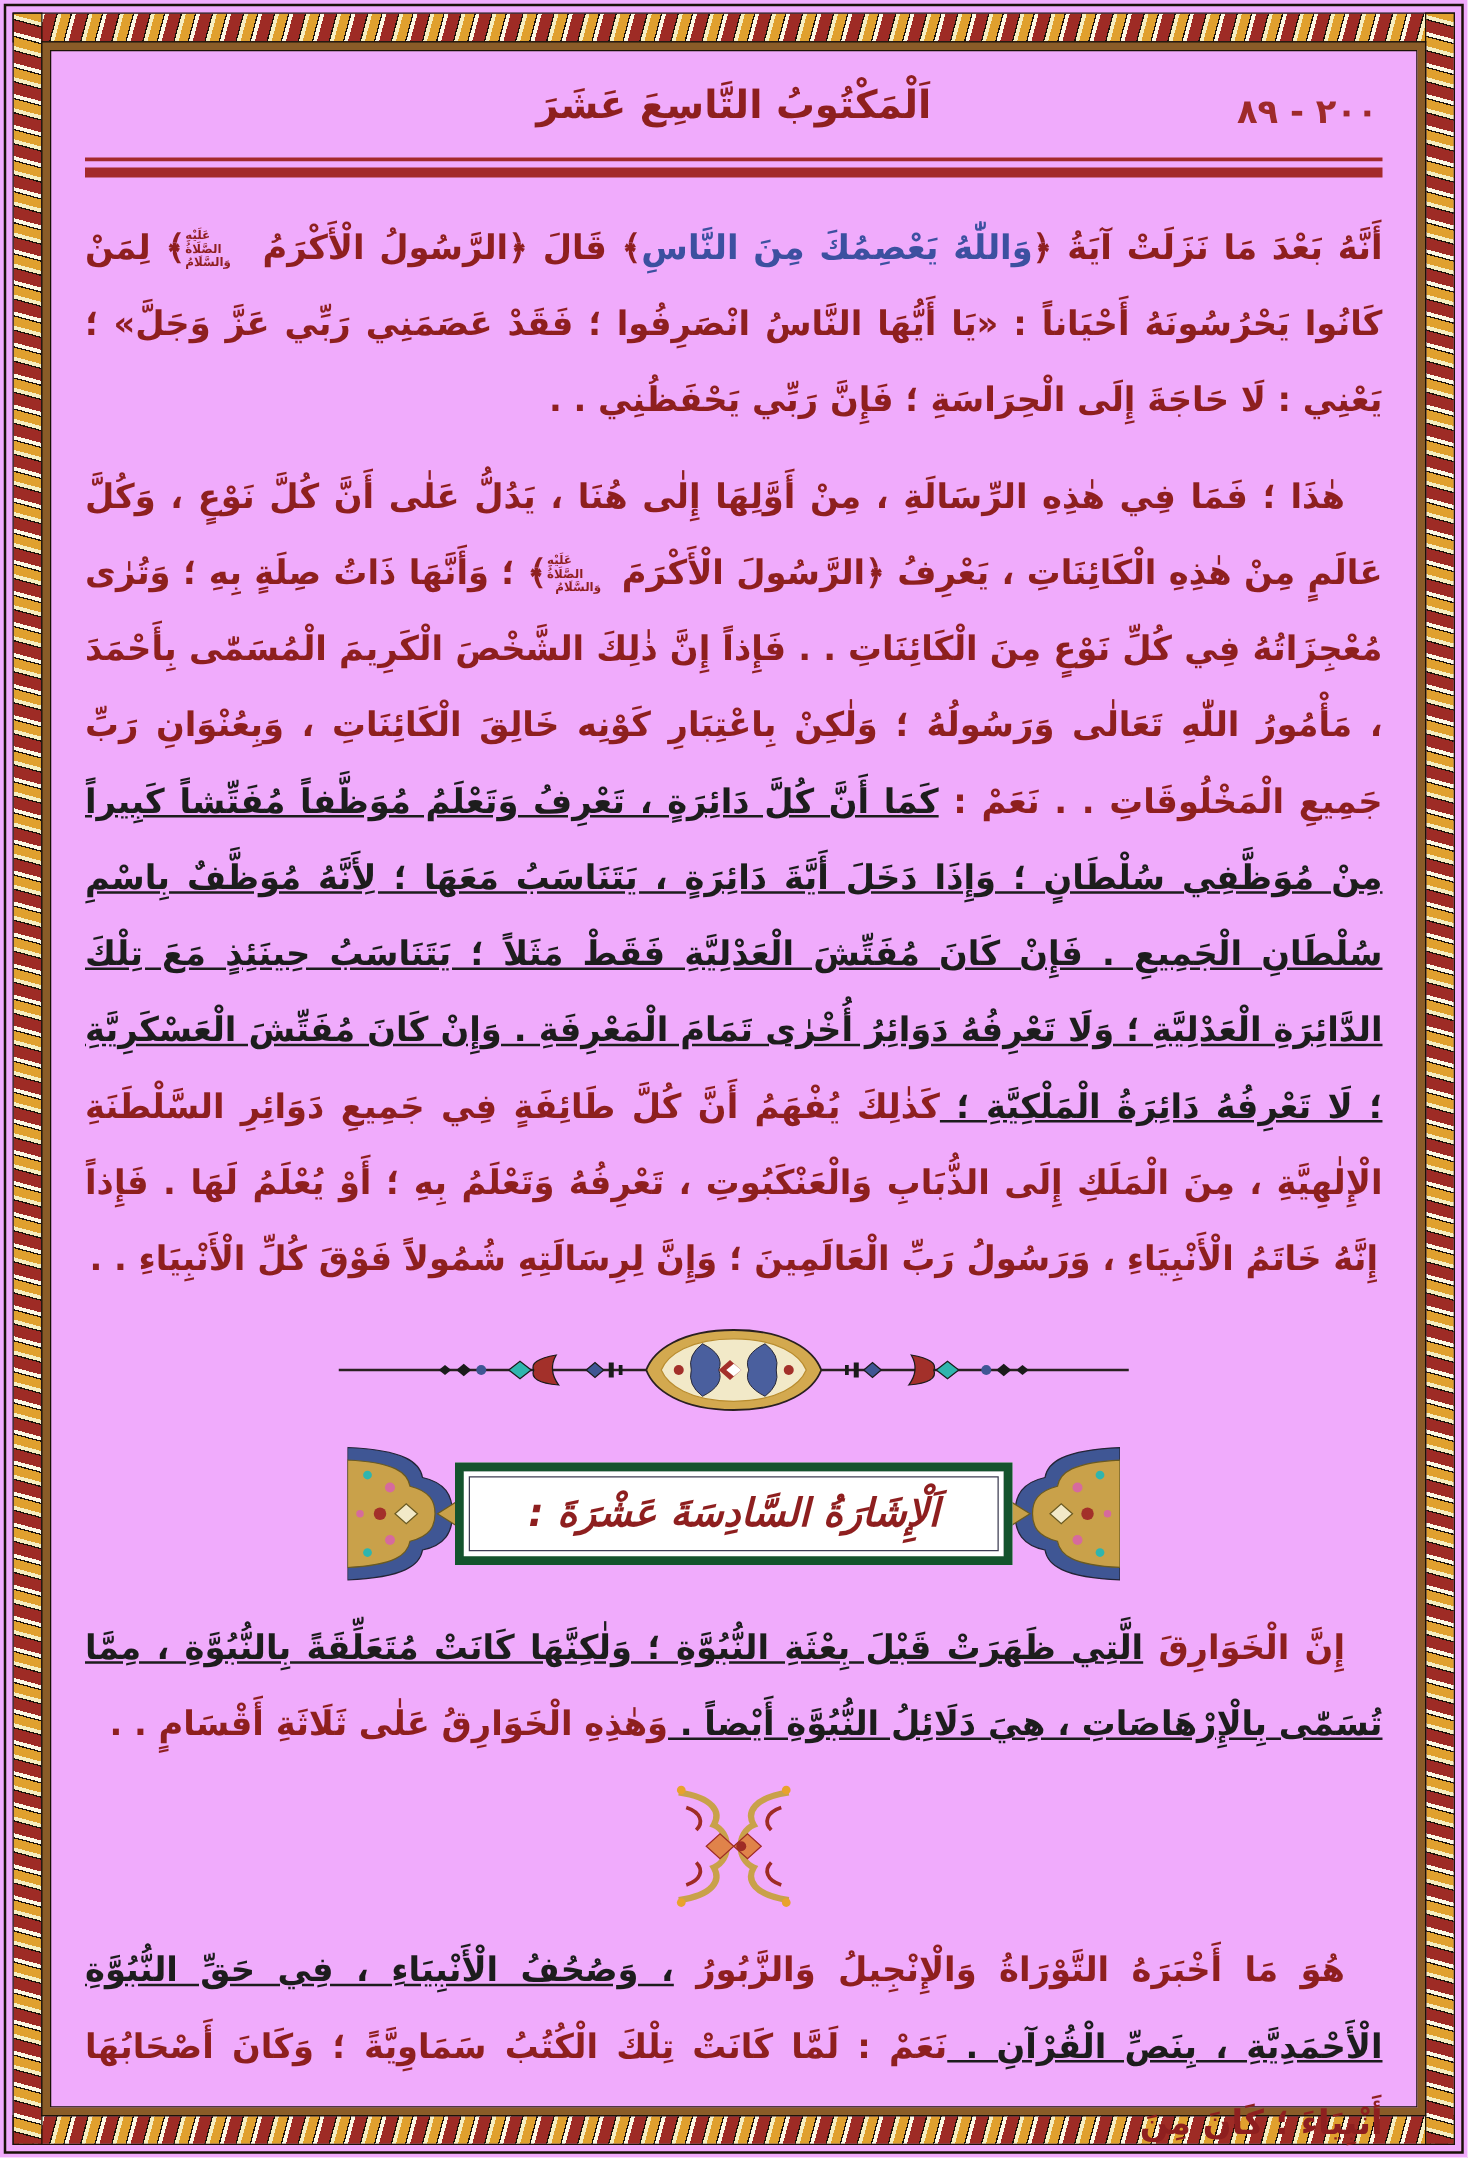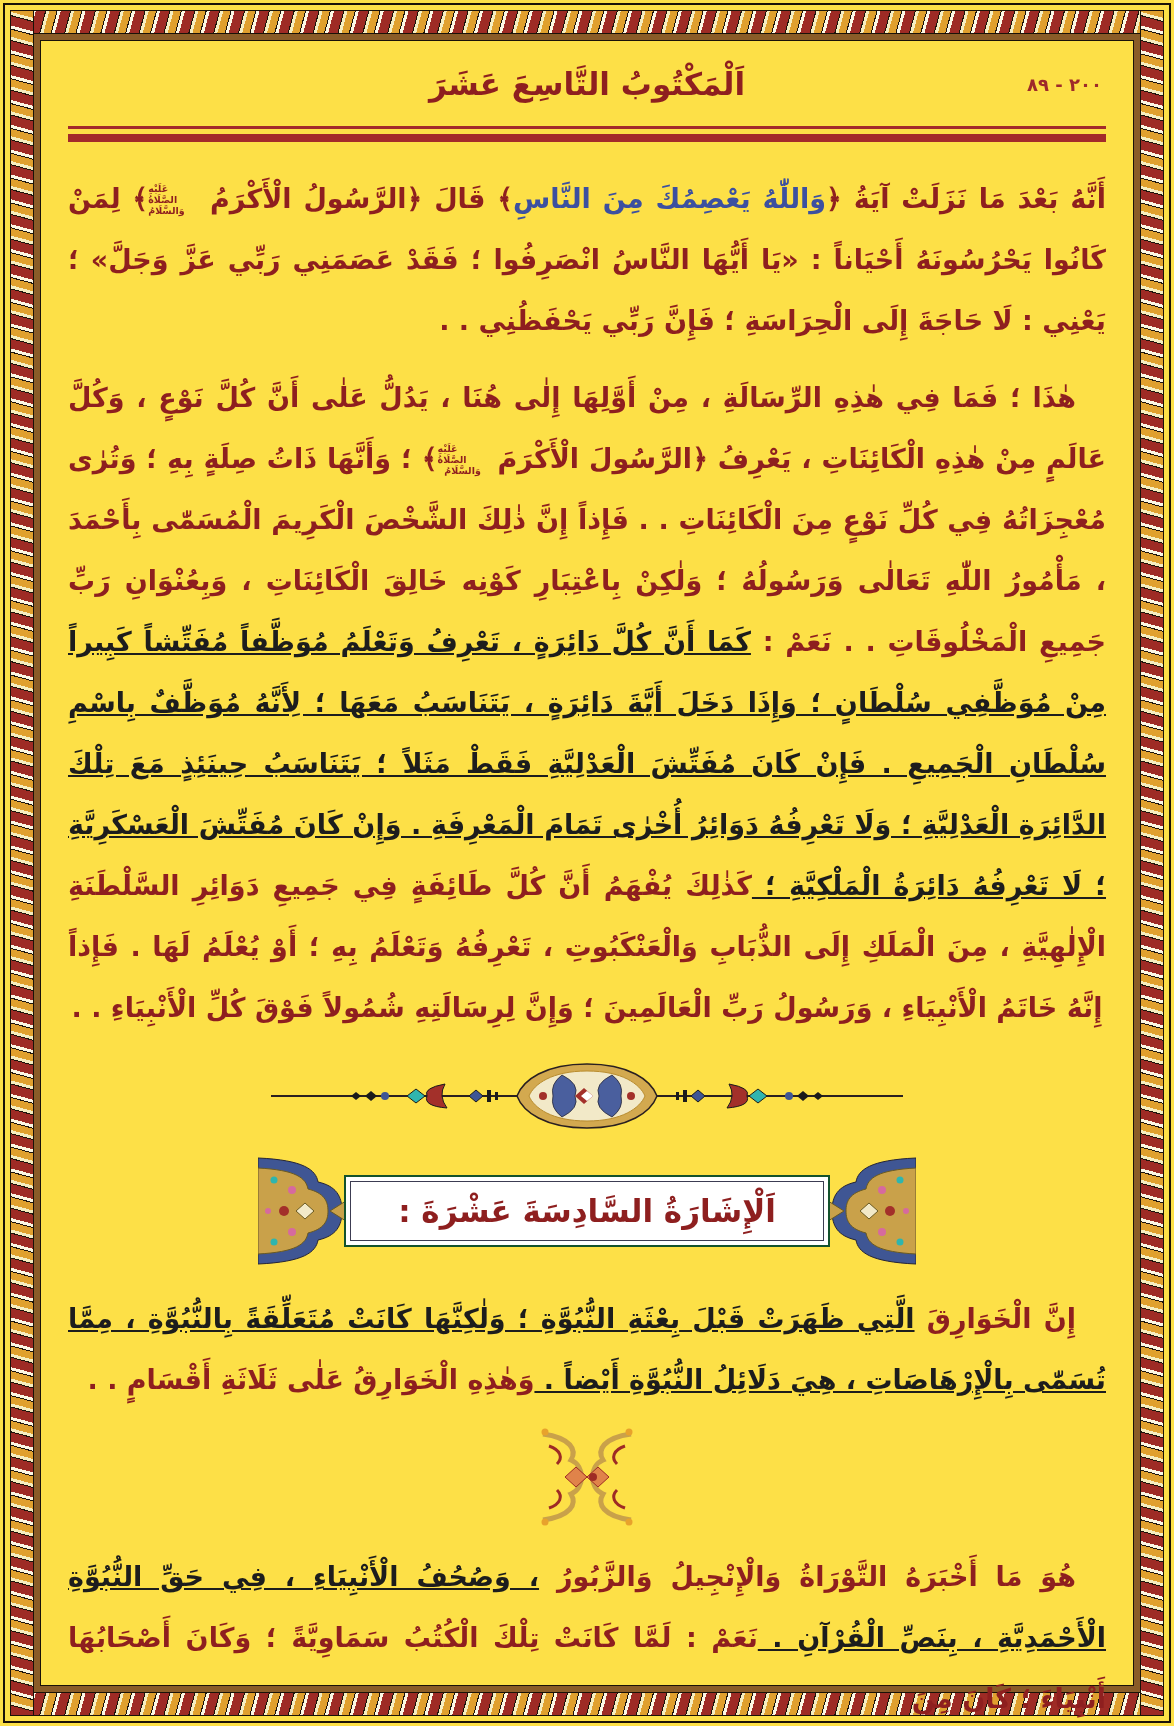--- a/index.html
+++ b/index.html
@@ -1,52 +1,52 @@
 <!DOCTYPE html>
 <html lang="ar" dir="rtl"><head>
 <meta charset="utf-8">
 <style>
   html,body{margin:0;padding:0;background:#ffffff;}
-  .page{position:relative;width:1174px;height:1726px;background:#fde047;overflow:hidden;
+  .page{position:relative;width:1174px;height:1726px;background:#f0abfc;overflow:hidden;
         font-family:"DejaVu Sans", sans-serif;}
 
   
   .f-abs{position:absolute;pointer-events:none;}
   .f-line1{inset:3px;border:2px solid #1a1208;}
   .chain{background:#fdf8e4;border:1px solid #1a1208;}
   .chain-h{left:10px;right:10px;height:22px;
     background:repeating-linear-gradient(105deg,#9e2b25 0 9px,#1c130b 9px 10px,#f6eec0 10px 13px,#e0a02e 13px 20px,#1c130b 20px 21px,#fdf8e4 21px 24px);}
   .chain-top{top:10px;} .chain-bottom{bottom:10px;}
   .chain-v{top:10px;bottom:10px;width:22px;
     background:repeating-linear-gradient(15deg,#9e2b25 0 9px,#1c130b 9px 10px,#f6eec0 10px 13px,#e0a02e 13px 20px,#1c130b 20px 21px,#fdf8e4 21px 24px);}
   .chain-left{left:10px;} .chain-right{right:10px;}
   .f-brown{inset:34px;border:6px solid #8a5c28;box-shadow:0 0 0 1px #1a1208, inset 0 0 0 1px #1a1208;}
 
   
   .content{position:absolute;inset:44px;padding:0 24px;direction:rtl;}
   .header{position:relative;margin-top:22px;height:52px;}
   .title{text-align:center;font-size:31px;font-weight:bold;color:#8e1f1f;letter-spacing:1px;}
-  .pagenum{position:absolute;left:auto;right:4px;top:8px;font-size:18px;font-weight:bold;color:#9e2a2a;}
+  .pagenum{position:absolute;left:auto;right:4px;top:8px;font-size:27px;font-weight:bold;color:#9e2a2a;}
   .rule{margin-top:8px;border-top:3px solid #a32a2a;height:5px;border-bottom:8px solid #a32a2a;}
 
   .para{font-size:27px;font-weight:bold;line-height:2.26;text-align:justify;color:#8e1f1f;margin:16px 0 0 0;}
   .para.first{margin-top:26px;}
   .indent{text-indent:30px;}
   .centerlast{text-align-last:center;}
   .red{color:#8e1f1f;}
   .black{color:#1d1d1d;text-decoration:underline;}
   .blue{color:#3c50a0;}
   .honorific{display:inline-block;width:50px;font-size:9.5px;line-height:1.15;text-align:left;
              vertical-align:-6px;color:#8e1f1f;font-weight:bold;}
 
   .divider-wrap{margin:22px auto 4px;width:660px;text-align:center;}
 
   .sec-box-wrap{display:flex;align-items:center;justify-content:center;margin:16px 0 18px;}
-  .sec-box{border:2px solid #14532d;box-shadow:inset 0 0 0 4px #ffffff, inset 0 0 0 5px #3c3c52;
-           padding:16px 52px;background:#ffffff;z-index:2;}
+  .sec-box{border:7px solid #14532d;box-shadow:inset 0 0 0 4px #ffffff, inset 0 0 0 5px #3c3c52;
+           padding:16px 52px;background:#ffffff;z-index:2;font-style:italic;}
   .sec-title{font-size:31px;font-weight:bold;color:#8e1f1f;white-space:nowrap;}
   .orn-left{margin-left:-10px;} .orn-right{margin-right:-10px;transform:scaleX(-1);}
 
   .part-box-wrap{display:flex;align-items:center;justify-content:center;margin:14px 0 10px;}
   .part-mid{display:flex;flex-direction:column;align-items:center;}
   .part-title{font-size:30px;font-weight:bold;color:#8e1f1f;white-space:nowrap;padding:4px 30px;}
   .porn-left{margin-left:-16px;} .porn-right{margin-right:-16px;transform:scaleX(-1);}
 </style>
 </head>
 <body>

